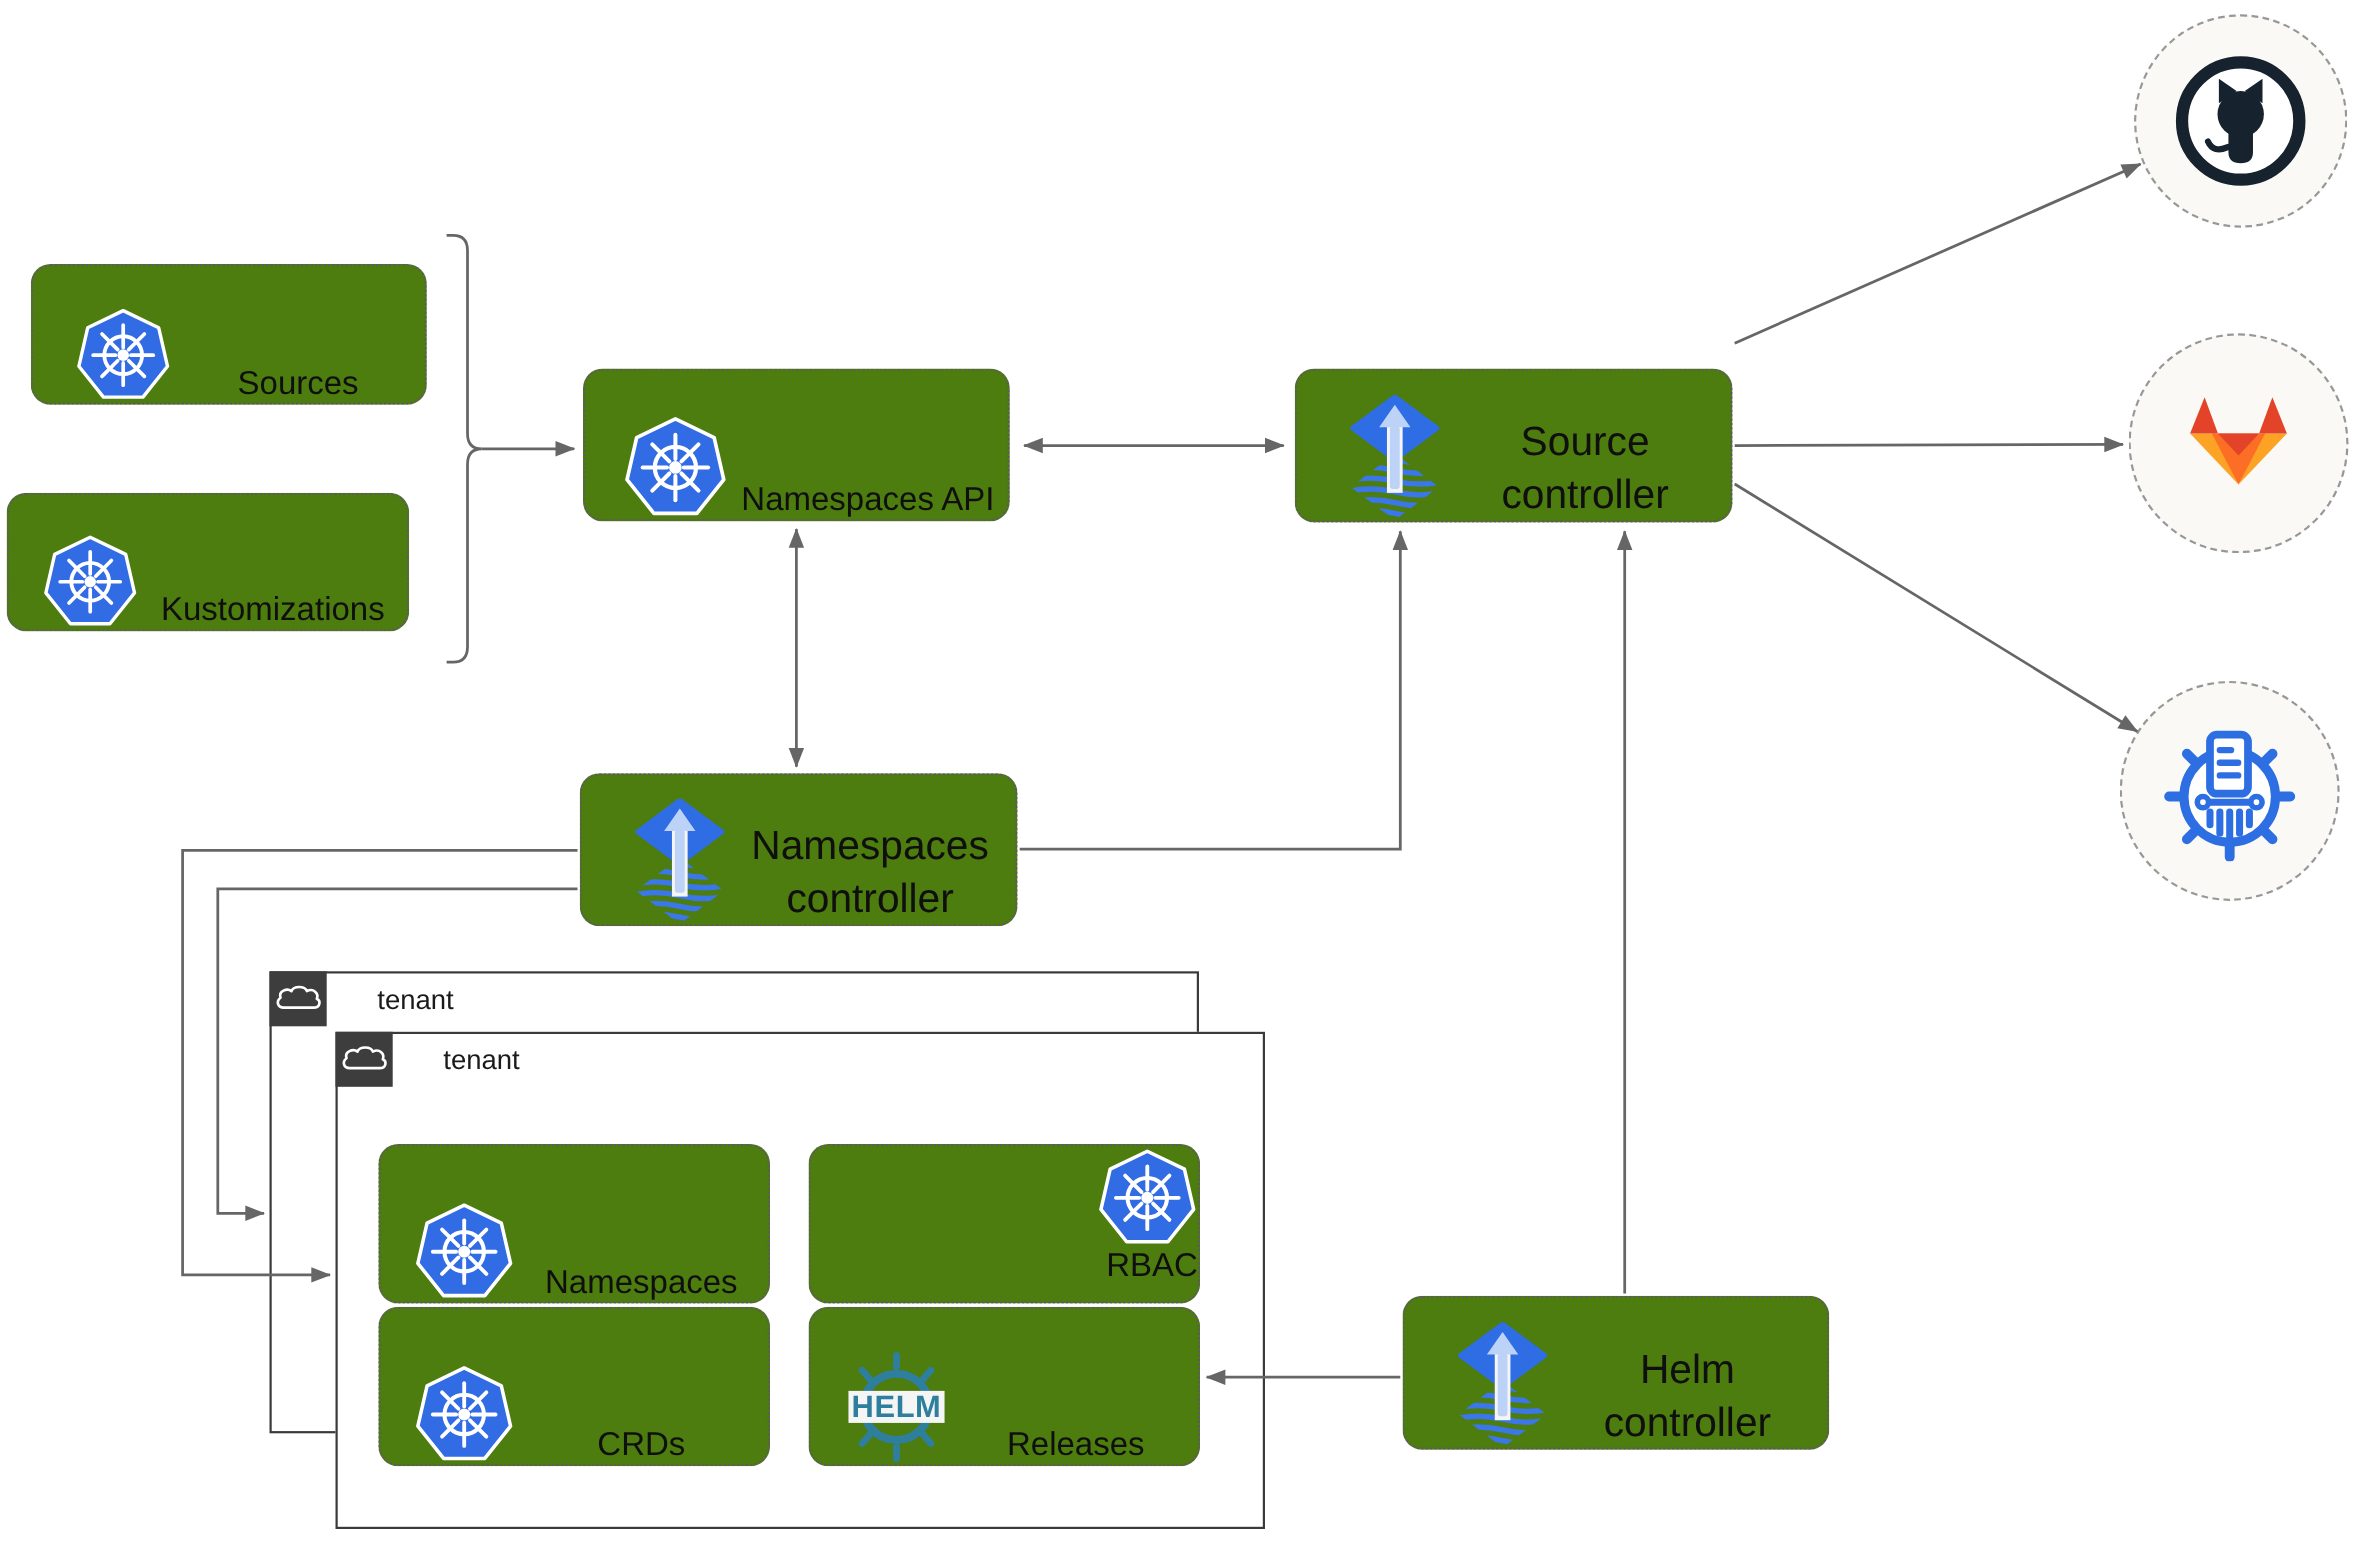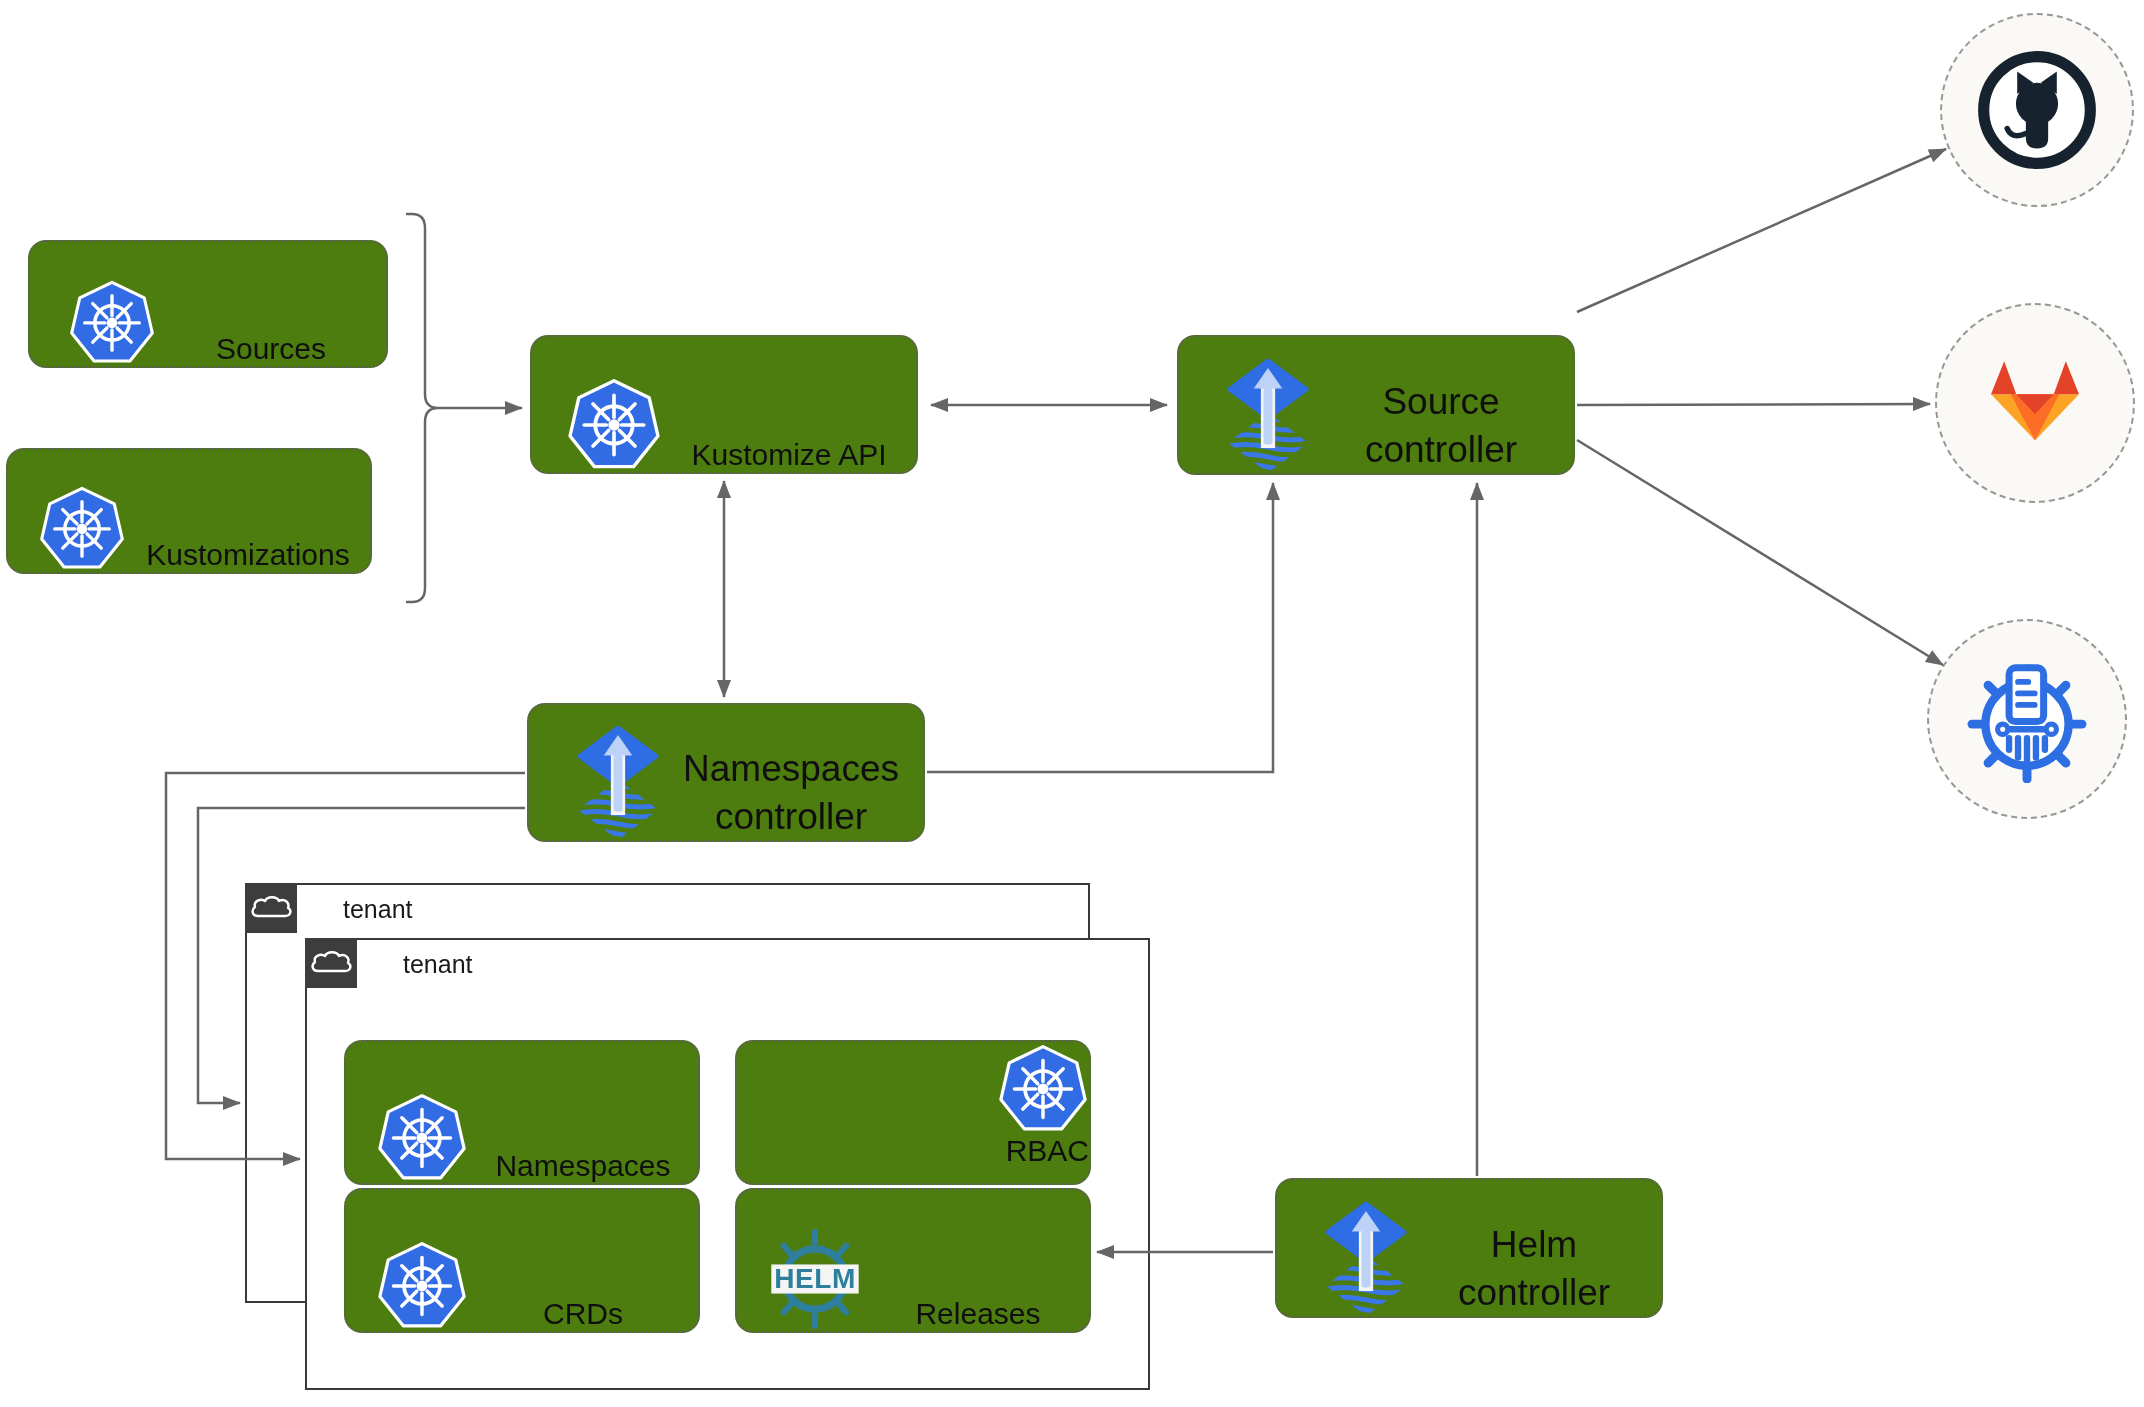--- a/index.html
+++ b/index.html
@@ -104,21 +104,21 @@
     </span>
   <span class="lbl">Kustomizations</span>
 </div>
 
 <div class="node" style="left:530px;top:335px;width:388px;height:139px;padding-left:34px;">
   <span class="icon-wrap">
     <svg width="96" height="96" viewBox="0 0 100 100">
         <use href="#sym-k8s"></use>
       </svg>
     </span>
-  <span class="lbl">Kustomize API</span>
+  <span class="lbl">Namespaces API</span>
 </div>
 
 <div class="node" style="left:1177px;top:335px;width:398px;height:140px;padding-left:48px;">
   <span class="icon-wrap">
     <svg width="82" height="114" viewBox="0 0 90 128">
         <use href="#sym-flux"></use>
       </svg>
     </span>
   <span class="lbl2"><span>Source</span><br>
     <span>controller</span></span>

